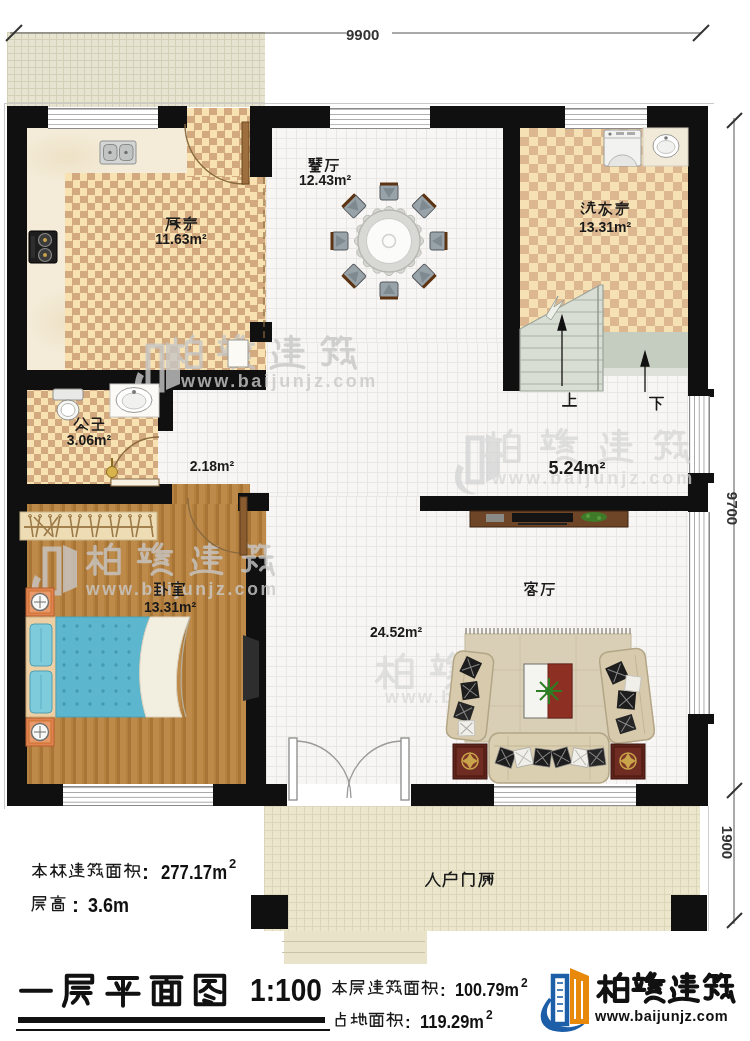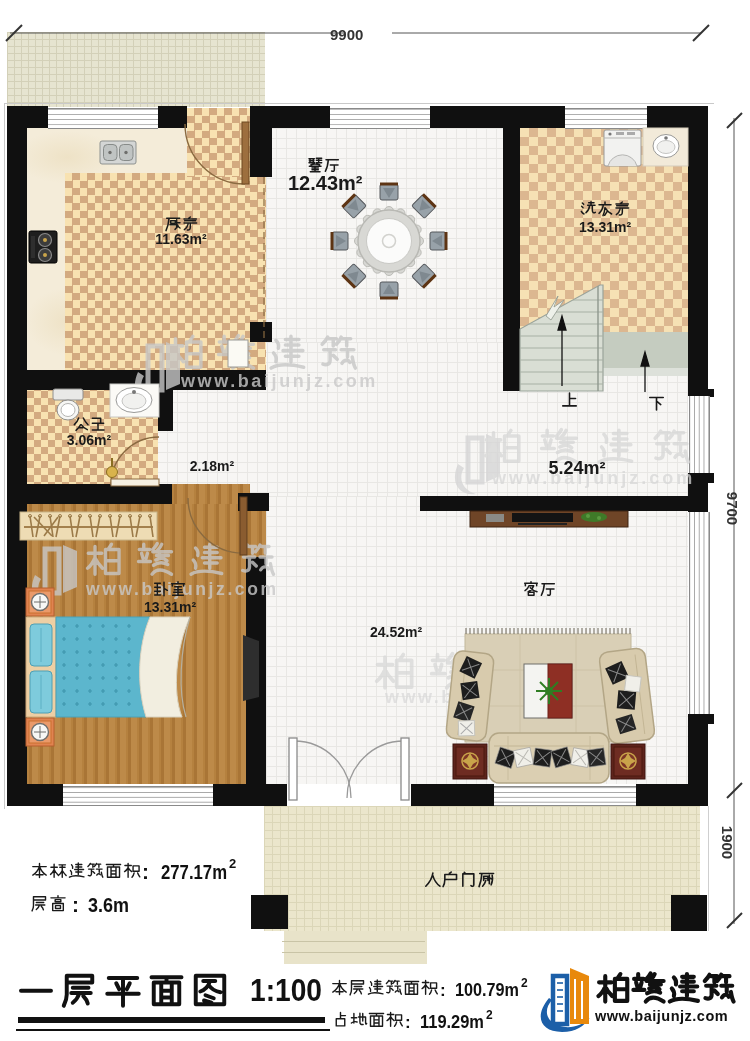--- a/index.html
+++ b/index.html
@@ -852,34 +852,34 @@
 <g>
 <use href="#g-bai" x="597.0" y="972.0" width="33.0" height="33.0" class="glogo"></use>
 <use href="#g-jun" x="632.0" y="972.0" width="33.0" height="33.0" class="glogo"></use>
 <use href="#g-jian" x="667.0" y="972.0" width="33.0" height="33.0" class="glogo"></use>
 <use href="#g-zhu" x="702.0" y="972.0" width="33.0" height="33.0" class="glogo"></use>
 </g>
 
 <text x="595" y="1021" font-size="14.5" font-weight="bold" fill="#111" letter-spacing="0.5">www.baijunjz.com</text>
 </svg>
 
-<div class="lbl" style="left:288px;top:172px;width:74px;font-size:20px;">12.43m²</div>
+<div class="lbl" style="left:288px;top:172px;width:74px;font-size:14px;">12.43m²</div>
 
 <div class="lbl" style="left:144px;top:231px;width:74px;font-size:14px;">11.63m²</div>
 
 <div class="lbl" style="left:568px;top:219px;width:74px;font-size:14px;">13.31m²</div>
 
 <div class="lbl" style="left:52px;top:432px;width:74px;font-size:14px;">3.06m²</div>
 
 <div class="lbl" style="left:175px;top:458px;width:74px;font-size:14px;">2.18m²</div>
 
 <div class="lbl" style="left:540px;top:458px;width:74px;font-size:18px;">5.24m²</div>
 
 <div class="lbl" style="left:133px;top:599px;width:74px;font-size:14px;">13.31m²</div>
 
 <div class="lbl" style="left:359px;top:624px;width:74px;font-size:14px;">24.52m²</div>
 
 <div class="abs" style="left:346px;top:24px;width:46px;height:20px;background:#fff;"></div>
-    <div class="dimtxt" style="left:330px;top:26px;">9900</div>
+    <div class="dimtxt" style="left:346px;top:26px;">9900</div>
 
 <div class="dimtxt" style="left:716px;top:500px;transform:rotate(90deg);">9700</div>
 
 <div class="dimtxt" style="left:711px;top:834px;transform:rotate(90deg);">1900</div>
 </div>
 </body></html>

